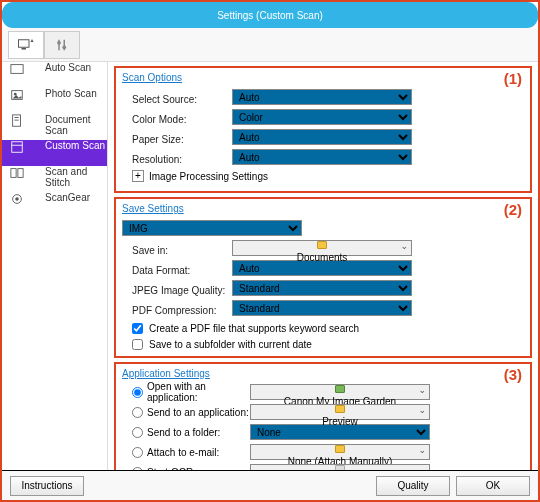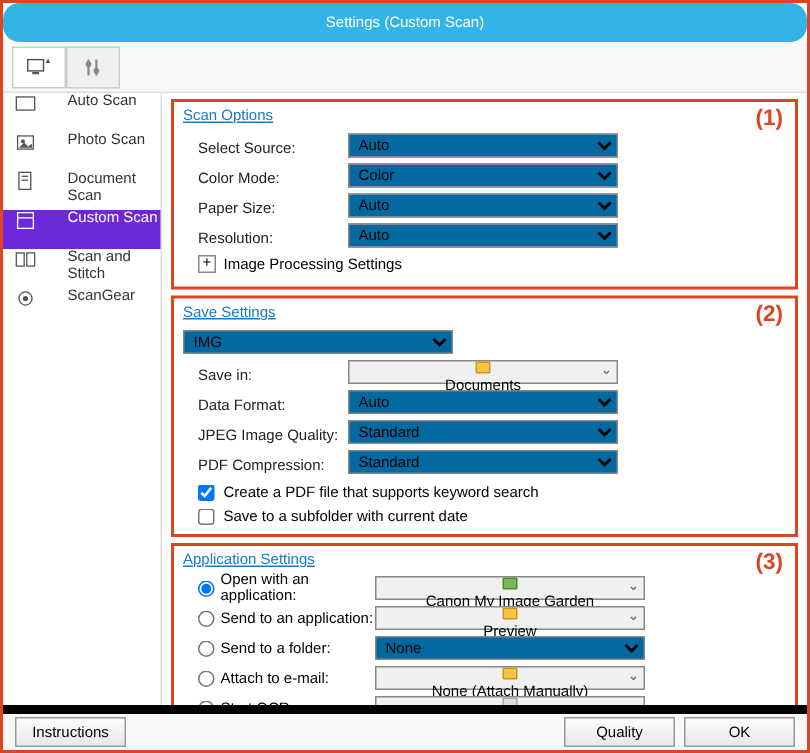--- a/index.html
+++ b/index.html
@@ -27,21 +27,21 @@
 .sel .withicon .folder { width: 10px; height: 8px; background: #f5c542; border: 1px solid #c9971f; border-radius: 1px; flex-shrink: 0; }
 .sel .withicon .caret { position: absolute; right: 3px; font-size: 9px; color: #555; pointer-events: none; }
 .exp { display: flex; align-items: center; padding-left: 10px; gap: 5px; height: 18px; }
 .exp .plus { width: 12px; height: 12px; border: 1px solid #888; display: flex; align-items: center; justify-content: center; font-size: 10px; line-height: 1; }
 .chk { display: flex; align-items: flex-end; padding-left: 10px; gap: 6px; height: 16px; }
 .chk input { width: 11px; height: 11px; }
 .radio-row { display: flex; align-items: center; height: 18px; margin-bottom: 2px; }
 .radio-row .rlbl { width: 128px; display: flex; align-items: center; gap: 4px; padding-left: 10px; }
 .radio-row input[type=radio] { width: 11px; height: 11px; }
 .callout { position: absolute; right: 8px; top: 2px; color: #d42; font-weight: bold; font-size: 15px; }
-.footer { height: 30px; background: #f8f8f8; border-top: 6px solid #000000; display: flex; align-items: center; padding: 0 8px; gap: 6px; }
+.footer { height: 30px; background: #f8f8f8; border-top: 1px solid #000000; display: flex; align-items: center; padding: 0 8px; gap: 6px; }
 .btn { height: 20px; min-width: 74px; border: 1px solid #999; background: linear-gradient(#fdfdfd,#e8e8e8); font-size: 10px; cursor: pointer; padding: 0 8px; }
 .spacer { flex: 1; }
 </style>
 </head>
 <body>
 
 <div class="outer">
   <div class="titlebar">
     <span>Settings (Custom Scan)</span>
   </div>

